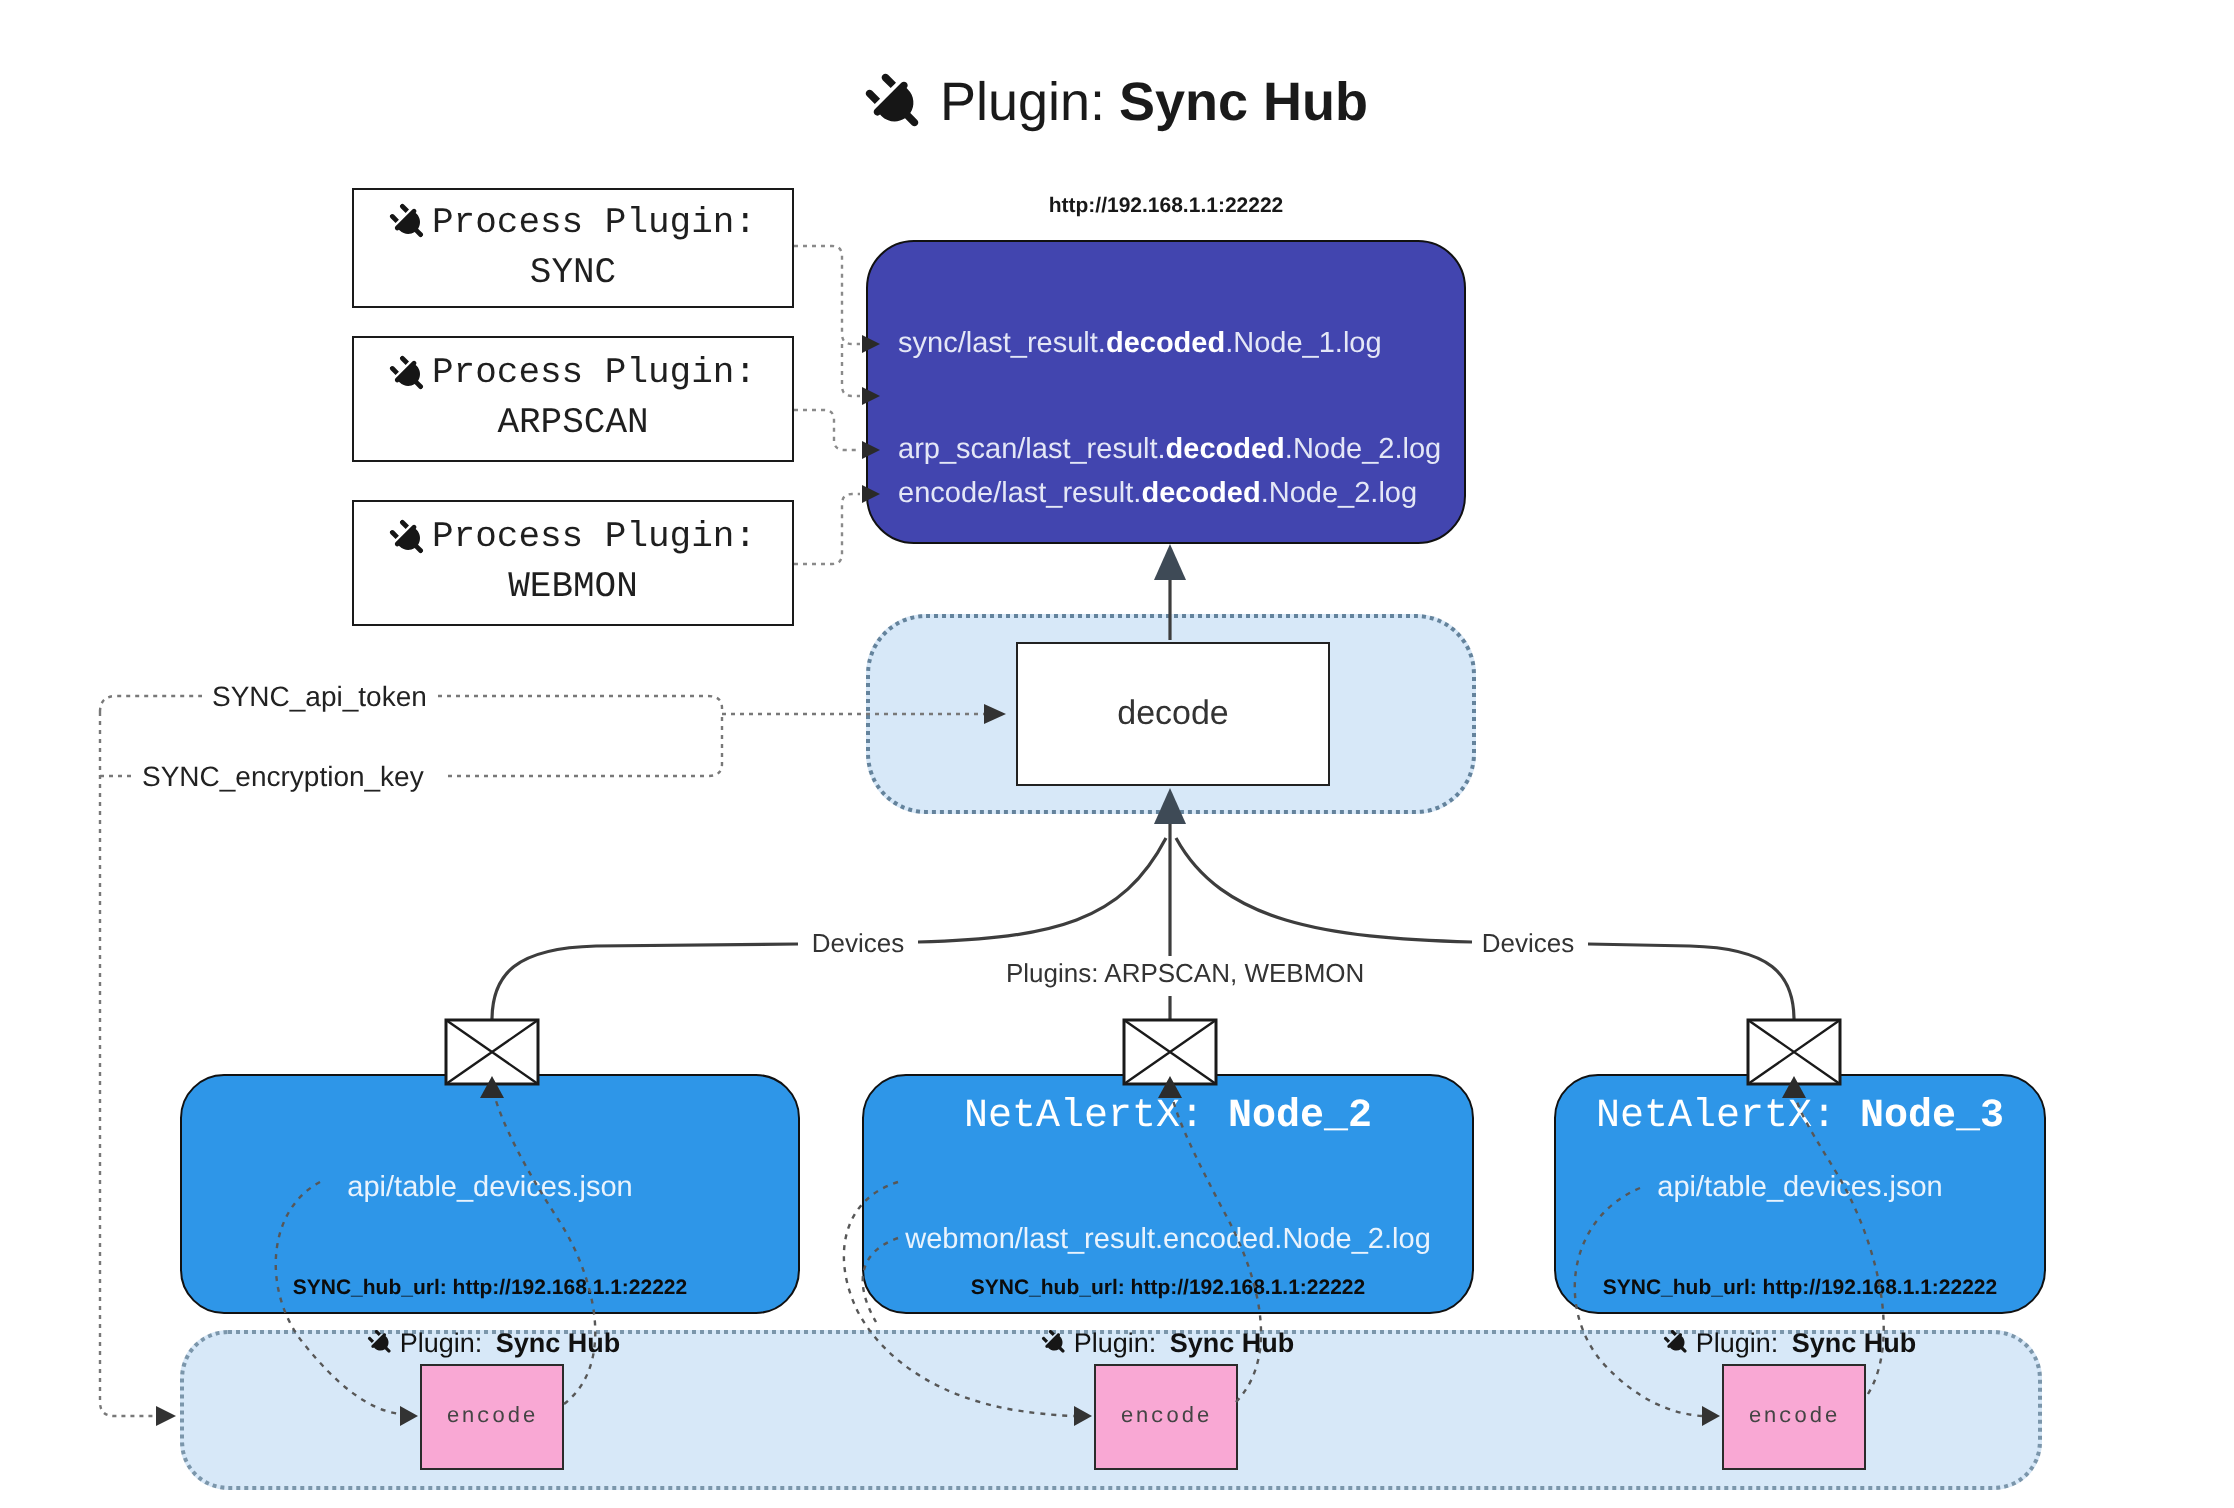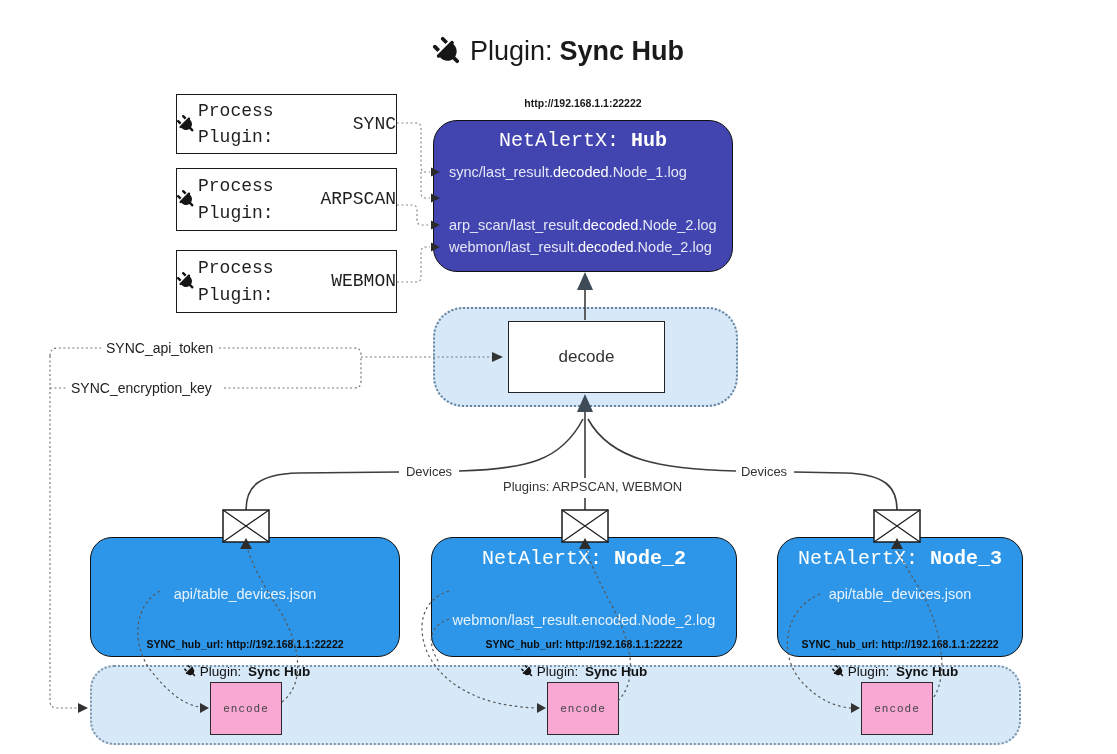--- a/index.html
+++ b/index.html
@@ -9,33 +9,33 @@
   
   .page-title{left:0;right:0;top:16px;display:flex;justify-content:center;align-items:center;gap:7px;
               font-size:27px;color:#1a1a1a;}
   .page-title b{font-weight:700;}
   .plug{fill:#161616;transform:rotate(-45deg);flex:none;}
   .plug-lg{width:30px;height:30px;}
   .plug-md{width:19px;height:19px;}
   .plug-sm{width:13px;height:13px;}
   
   .pbox{left:176px;width:221px;background:#fff;border:1.7px solid #1a1a1a;
-        display:flex;flex-direction:row;justify-content:center;align-items:center;
+        display:flex;flex-direction:column;justify-content:center;align-items:center;
         font-family:"Liberation Mono", monospace;font-size:18px;color:#1f1f1f;box-sizing:border-box;}
   .pbox .l1{display:flex;align-items:center;gap:2px;line-height:1.45;}
   .pbox .l2{line-height:1.35;}
   
   .hub-url{left:433px;width:300px;top:77px;text-align:center;font-size:10.5px;font-weight:600;color:#181818;}
   .hub{left:433px;top:100px;width:300px;height:152px;background:#4245af;border:1.6px solid #111;
        border-radius:24px;box-sizing:border-box;}
   .hub-title{position:absolute;left:0;right:0;top:8px;text-align:center;color:#fff;
              font-family:"Liberation Mono", monospace;font-size:20px;}
   .hub-title .pre,.node-title .pre{white-space:pre;}
   .hub-log{position:absolute;left:15px;height:18px;color:#e4e7f6;font-size:14.5px;white-space:pre;}
-  .hub-log b{color:#fff;font-weight:400;}
+  .hub-log b{color:#fff;font-weight:700;}
   
   .decode-band{left:433px;top:287px;width:305px;height:100px;background:#d7e8f8;
                border:2px dotted #64839c;border-radius:30px;box-sizing:border-box;}
   .decode-box{left:508px;top:301px;width:157px;height:72px;background:#fff;border:1.7px solid #222;
               display:flex;align-items:center;justify-content:center;box-sizing:border-box;
               font-family:Liberation Sans, sans-serif;font-size:17px;color:#333;}
   
   .lab{background:#fff;padding:0 3px;font-size:14px;color:#222;white-space:nowrap;}
   .edge-lab{background:#fff;text-align:center;font-size:13px;color:#333;white-space:nowrap;}
   
@@ -92,26 +92,23 @@
         <svg class="plug plug-md" viewBox="0 0 384 512">
           <path d="M96 0c17.7 0 32 14.3 32 32v96H64V32c0-17.7 14.3-32 32-32zm192 0c17.7 0 32 14.3 32 32v96h-64V32c0-17.7 14.3-32 32-32zM32 160h320c17.7 0 32 14.3 32 32s-14.3 32-32 32v16c0 77.4-55 142-128 156.8V480c0 17.7-14.3 32-32 32s-32-14.3-32-32v-83.2C87 382 32 317.4 32 240v-16c-17.7 0-32-14.3-32-32s14.3-32 32-32z"></path>
         </svg>
       <span>Process Plugin:</span>
       </div>
     <div class="l2">WEBMON</div>
   </div>
 
   <div class="abs hub-url">http://192.168.1.1:22222</div>
   <div class="abs hub">
-    <div class="hub-title">
-      <span class="pre">NetAlertX: </span><b>Hub</b>
-    </div>
     <div class="hub-log" style="top:43px;"><span>sync/last_result.</span><b>decoded</b><span>.Node_1.log</span></div>
     <div class="hub-log" style="top:96px;"><span>arp_scan/last_result.</span><b>decoded</b><span>.Node_2.log</span></div>
-    <div class="hub-log" style="top:118px;"><span>webmon/last_result.</span><b>decoded</b><span>.Node_2.log</span></div>
+    <div class="hub-log" style="top:118px;"><span>encode/last_result.</span><b>decoded</b><span>.Node_2.log</span></div>
   </div>
 
   <div class="abs decode-band"></div>
   <div class="abs decode-box">decode</div>
 
   <div class="abs lab" style="left:103px;top:320px;">SYNC_api_token</div>
   <div class="abs lab" style="left:68px;top:360px;">SYNC_encryption_key</div>
 
   <div class="abs edge-lab" style="left:399px;top:444px;width:60px;">Devices</div>
   <div class="abs edge-lab" style="left:734px;top:444px;width:60px;">Devices</div>

